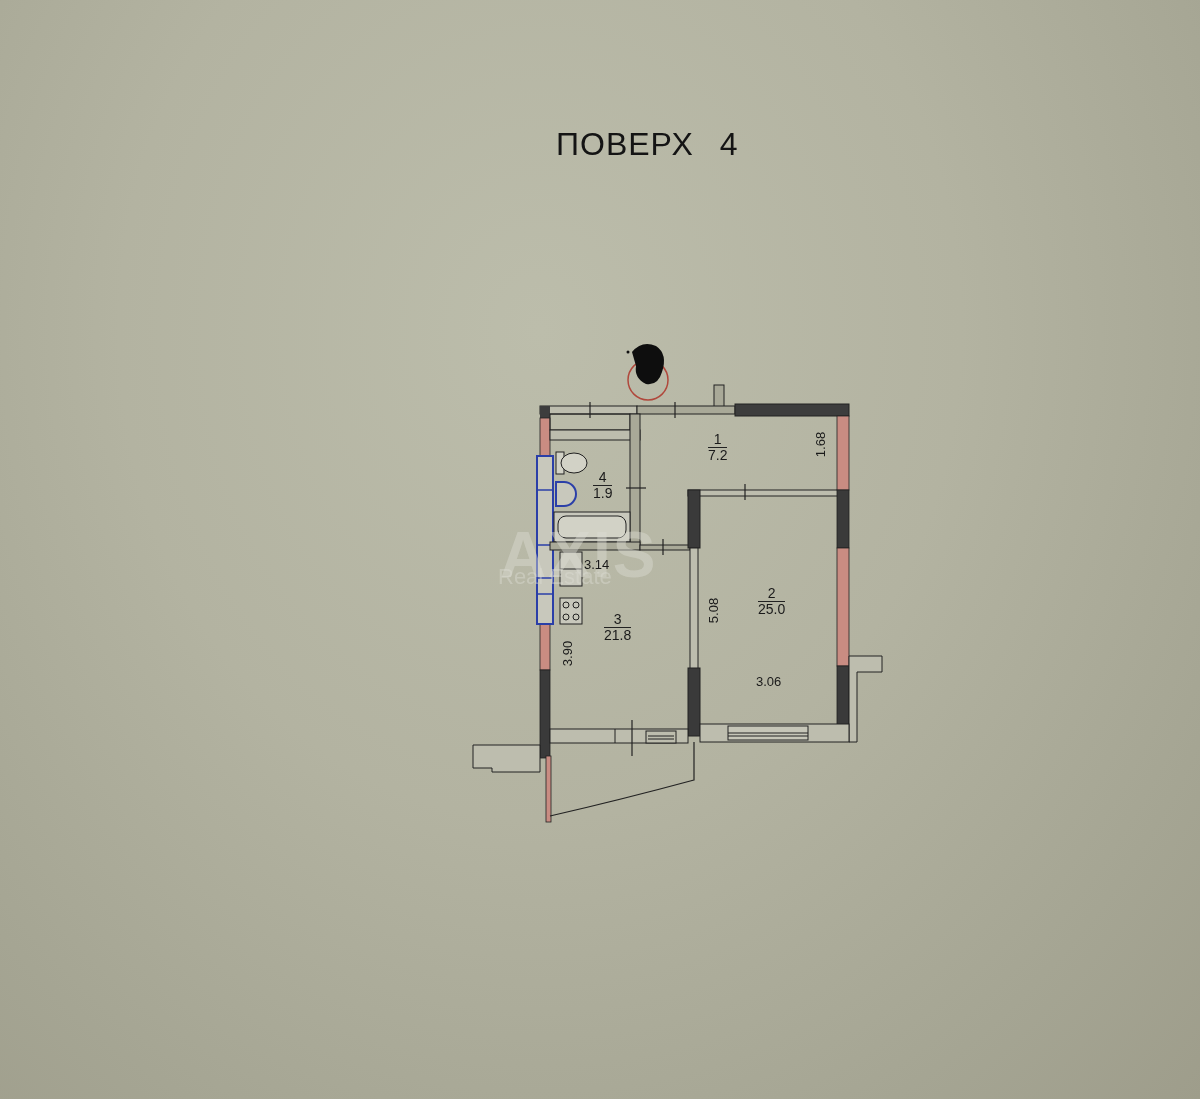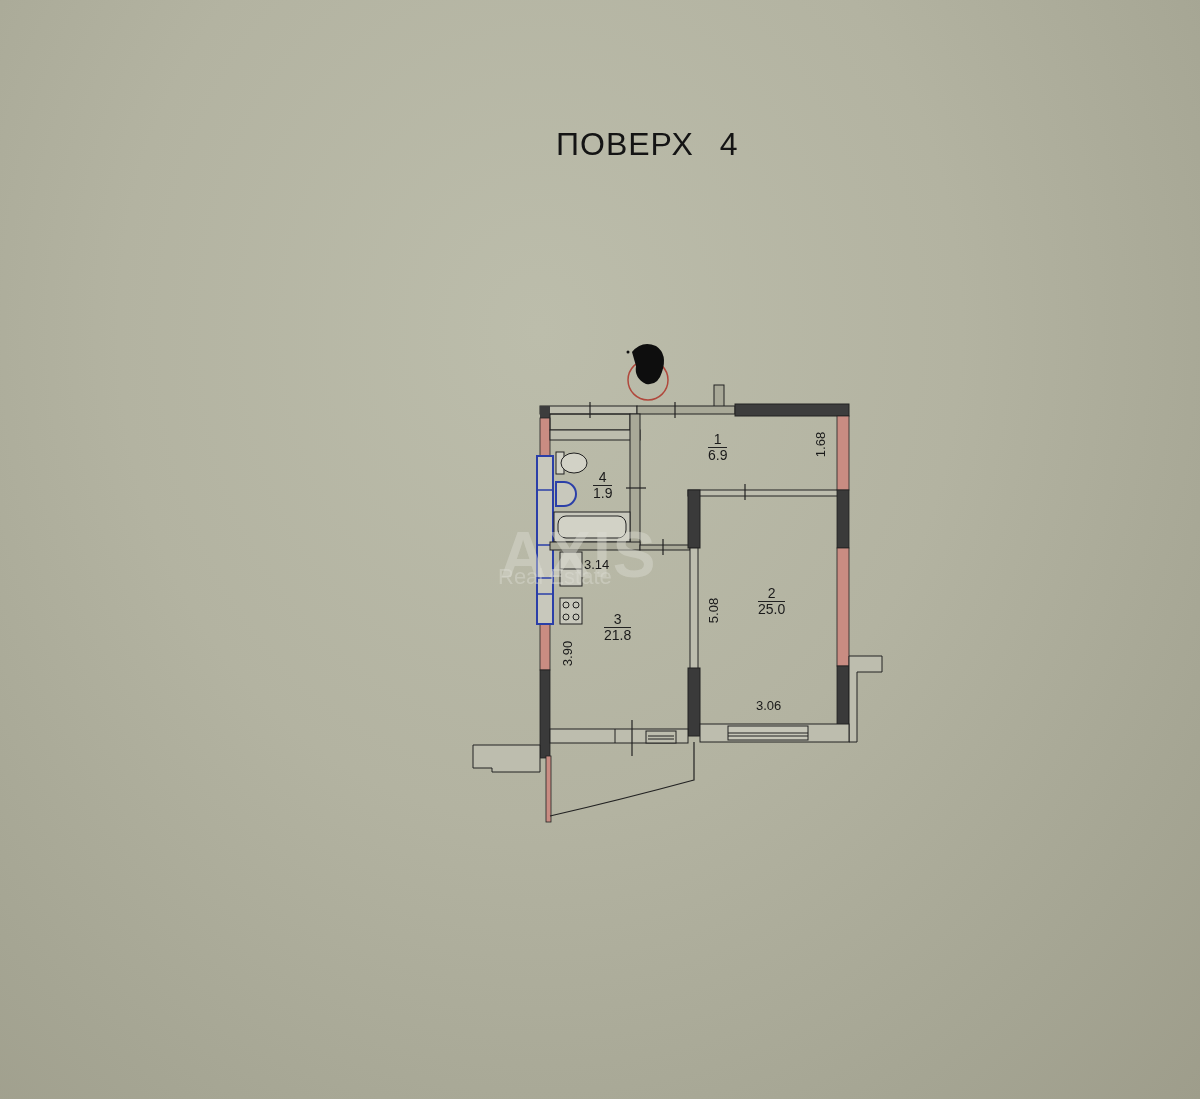--- a/index.html
+++ b/index.html
@@ -124,32 +124,32 @@
 
   <rect x="546" y="756" width="5" height="66" fill="#c98c82" stroke="#222" stroke-width="0.8"></rect>
   <path d="M550,816 Q620,800 694,780 L694,742" fill="none" stroke="#222" stroke-width="1.2"></path>
 </svg>
 
 <div class="wm wm-big">AXIS</div>
 <div class="wm wm-small">Real Estate</div>
 
 <div class="lbl" style="left:708px;top:432px;">
   <span class="n">1</span>
-  <span class="a">6.9</span>
+  <span class="a">7.2</span>
 </div>
 <div class="lbl" style="left:758px;top:586px;">
   <span class="n">2</span>
   <span class="a">25.0</span>
 </div>
 <div class="lbl" style="left:604px;top:612px;">
   <span class="n">3</span>
   <span class="a">21.8</span>
 </div>
 <div class="lbl" style="left:593px;top:470px;">
   <span class="n">4</span>
   <span class="a">1.9</span>
 </div>
 
 <div class="dim rot" style="left:808px;top:437px;">1.68</div>
 <div class="dim" style="left:584px;top:557px;">3.14</div>
 <div class="dim rot" style="left:701px;top:603px;">5.08</div>
 <div class="dim rot" style="left:555px;top:646px;">3.90</div>
-<div class="dim" style="left:756px;top:698px;">3.06</div>
+<div class="dim" style="left:756px;top:674px;">3.06</div>
 
 </body></html>

